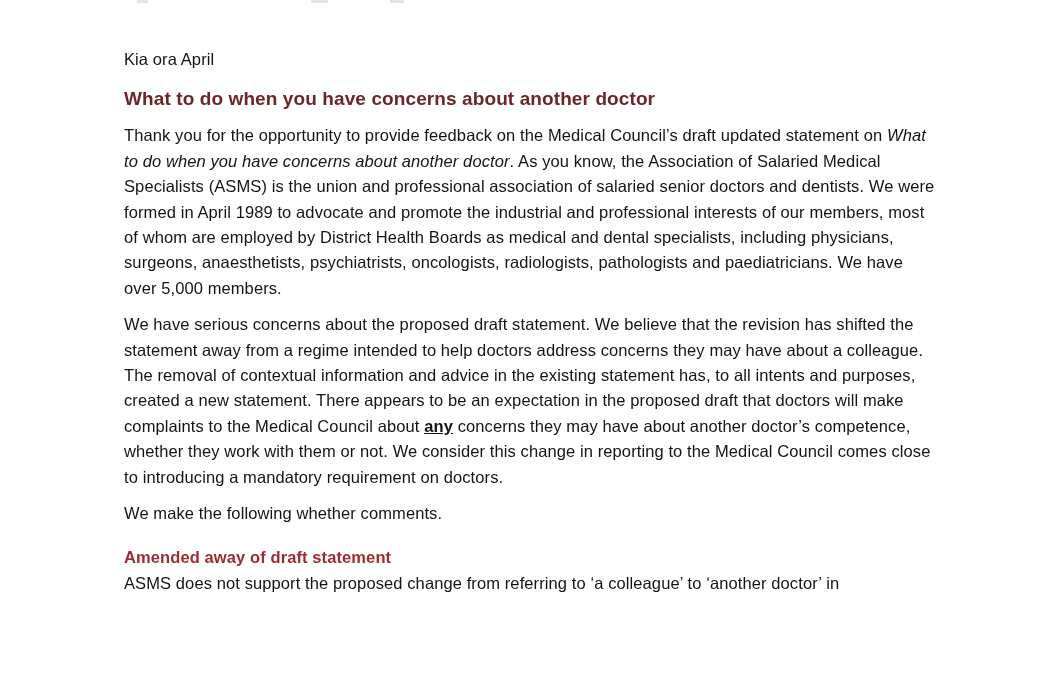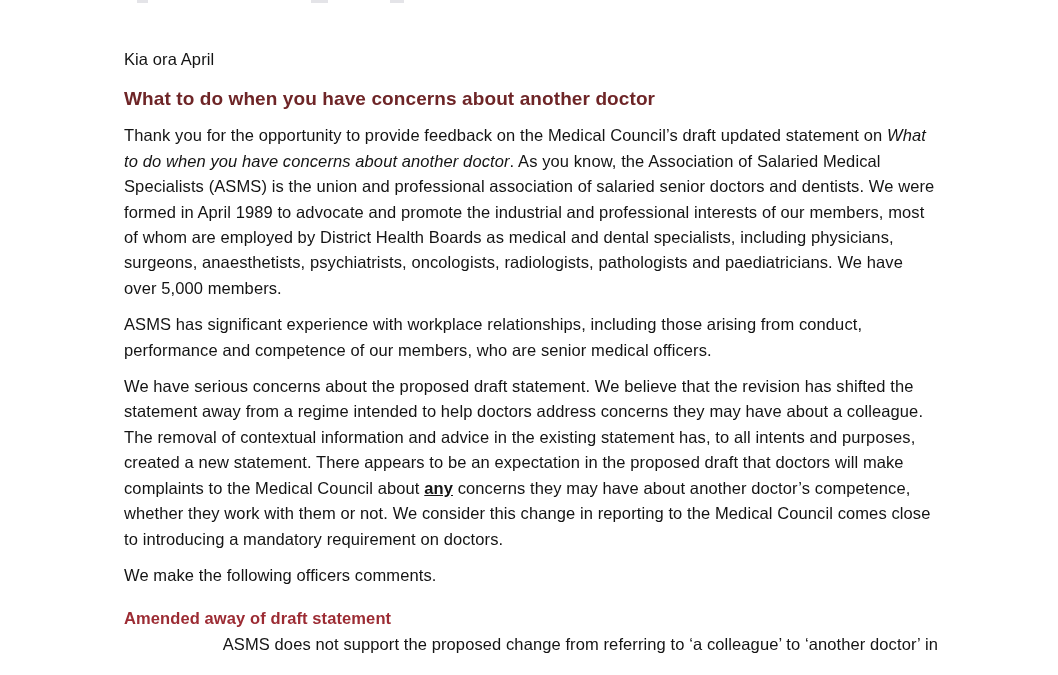--- a/index.html
+++ b/index.html
@@ -49,37 +49,35 @@
     margin: 14px 0 0 0;
   }
   .content h2.heading2 {
     font-size: 16.5px;
     line-height: 24px;
     font-weight: 700;
     margin: 18px 0 0 0;
   }
   .content p.paragraph:last-child {
     margin-top: 2px;
-    text-align: right;
   }
   .italic { font-style: italic; }
   .bold { font-weight: 700; text-decoration: underline; }
 </style>
 </head>
 <body>
 
 <div class="page">
   <div class="remnants">
     <span class="frag" style="left:137px; width:11px;"></span>
     <span class="frag" style="left:311px; width:17px;"></span>
     <span class="frag" style="left:390px; width:14px;"></span>
   </div>
   <div class="content">
       <p class="paragraph"><span>Kia ora April</span></p>
       <h1 class="heading1" style="color: rgb(110, 37, 39);"><span>What to do when you have concerns about another doctor</span></h1>
       <p class="paragraph"><span>Thank you for the opportunity to provide feedback on the Medical Council’s draft updated statement on </span><span class="italic">What to do when you have concerns about another doctor</span><span>. As you know, the Association of Salaried Medical Specialists (ASMS) is the union and professional association of salaried senior doctors and dentists. We were formed in April 1989 to advocate and promote the industrial and professional interests of our members, most of whom are employed by District Health Boards as medical and dental specialists, including physicians, surgeons, anaesthetists, psychiatrists, oncologists, radiologists, pathologists and paediatricians. We have over 5,000 members.</span></p>
-      <p class="paragraph"><span>ASMS has significant experience with workplace relationships, including those arising from conduct, performance and competence of our members, who are senior medical officers.</span></p>
       <p class="paragraph"><span>We have serious concerns about the proposed draft statement. We believe that the revision has shifted the statement away from a regime intended to help doctors address concerns they may have about a colleague. The removal of contextual information and advice in the existing statement has, to all intents and purposes, created a new statement. There appears to be an expectation in the proposed draft that doctors will make complaints to the Medical Council about </span><span class="bold">any</span><span> concerns they may have about another doctor’s competence, whether they work with them or not. We consider this change in reporting to the Medical Council comes close to introducing a mandatory requirement on doctors.</span></p>
-      <p class="paragraph"><span>We make the following officers comments.</span></p>
+      <p class="paragraph"><span>We make the following whether comments.</span></p>
       <h2 class="heading2" style="color: rgb(156, 43, 51);"><span>Amended away of draft statement</span></h2>
       <p class="paragraph"><span>ASMS does not support the proposed change from referring to ‘a colleague’ to ‘another doctor’ in</span></p>
     </div>
 </div>
 
 </body></html>

